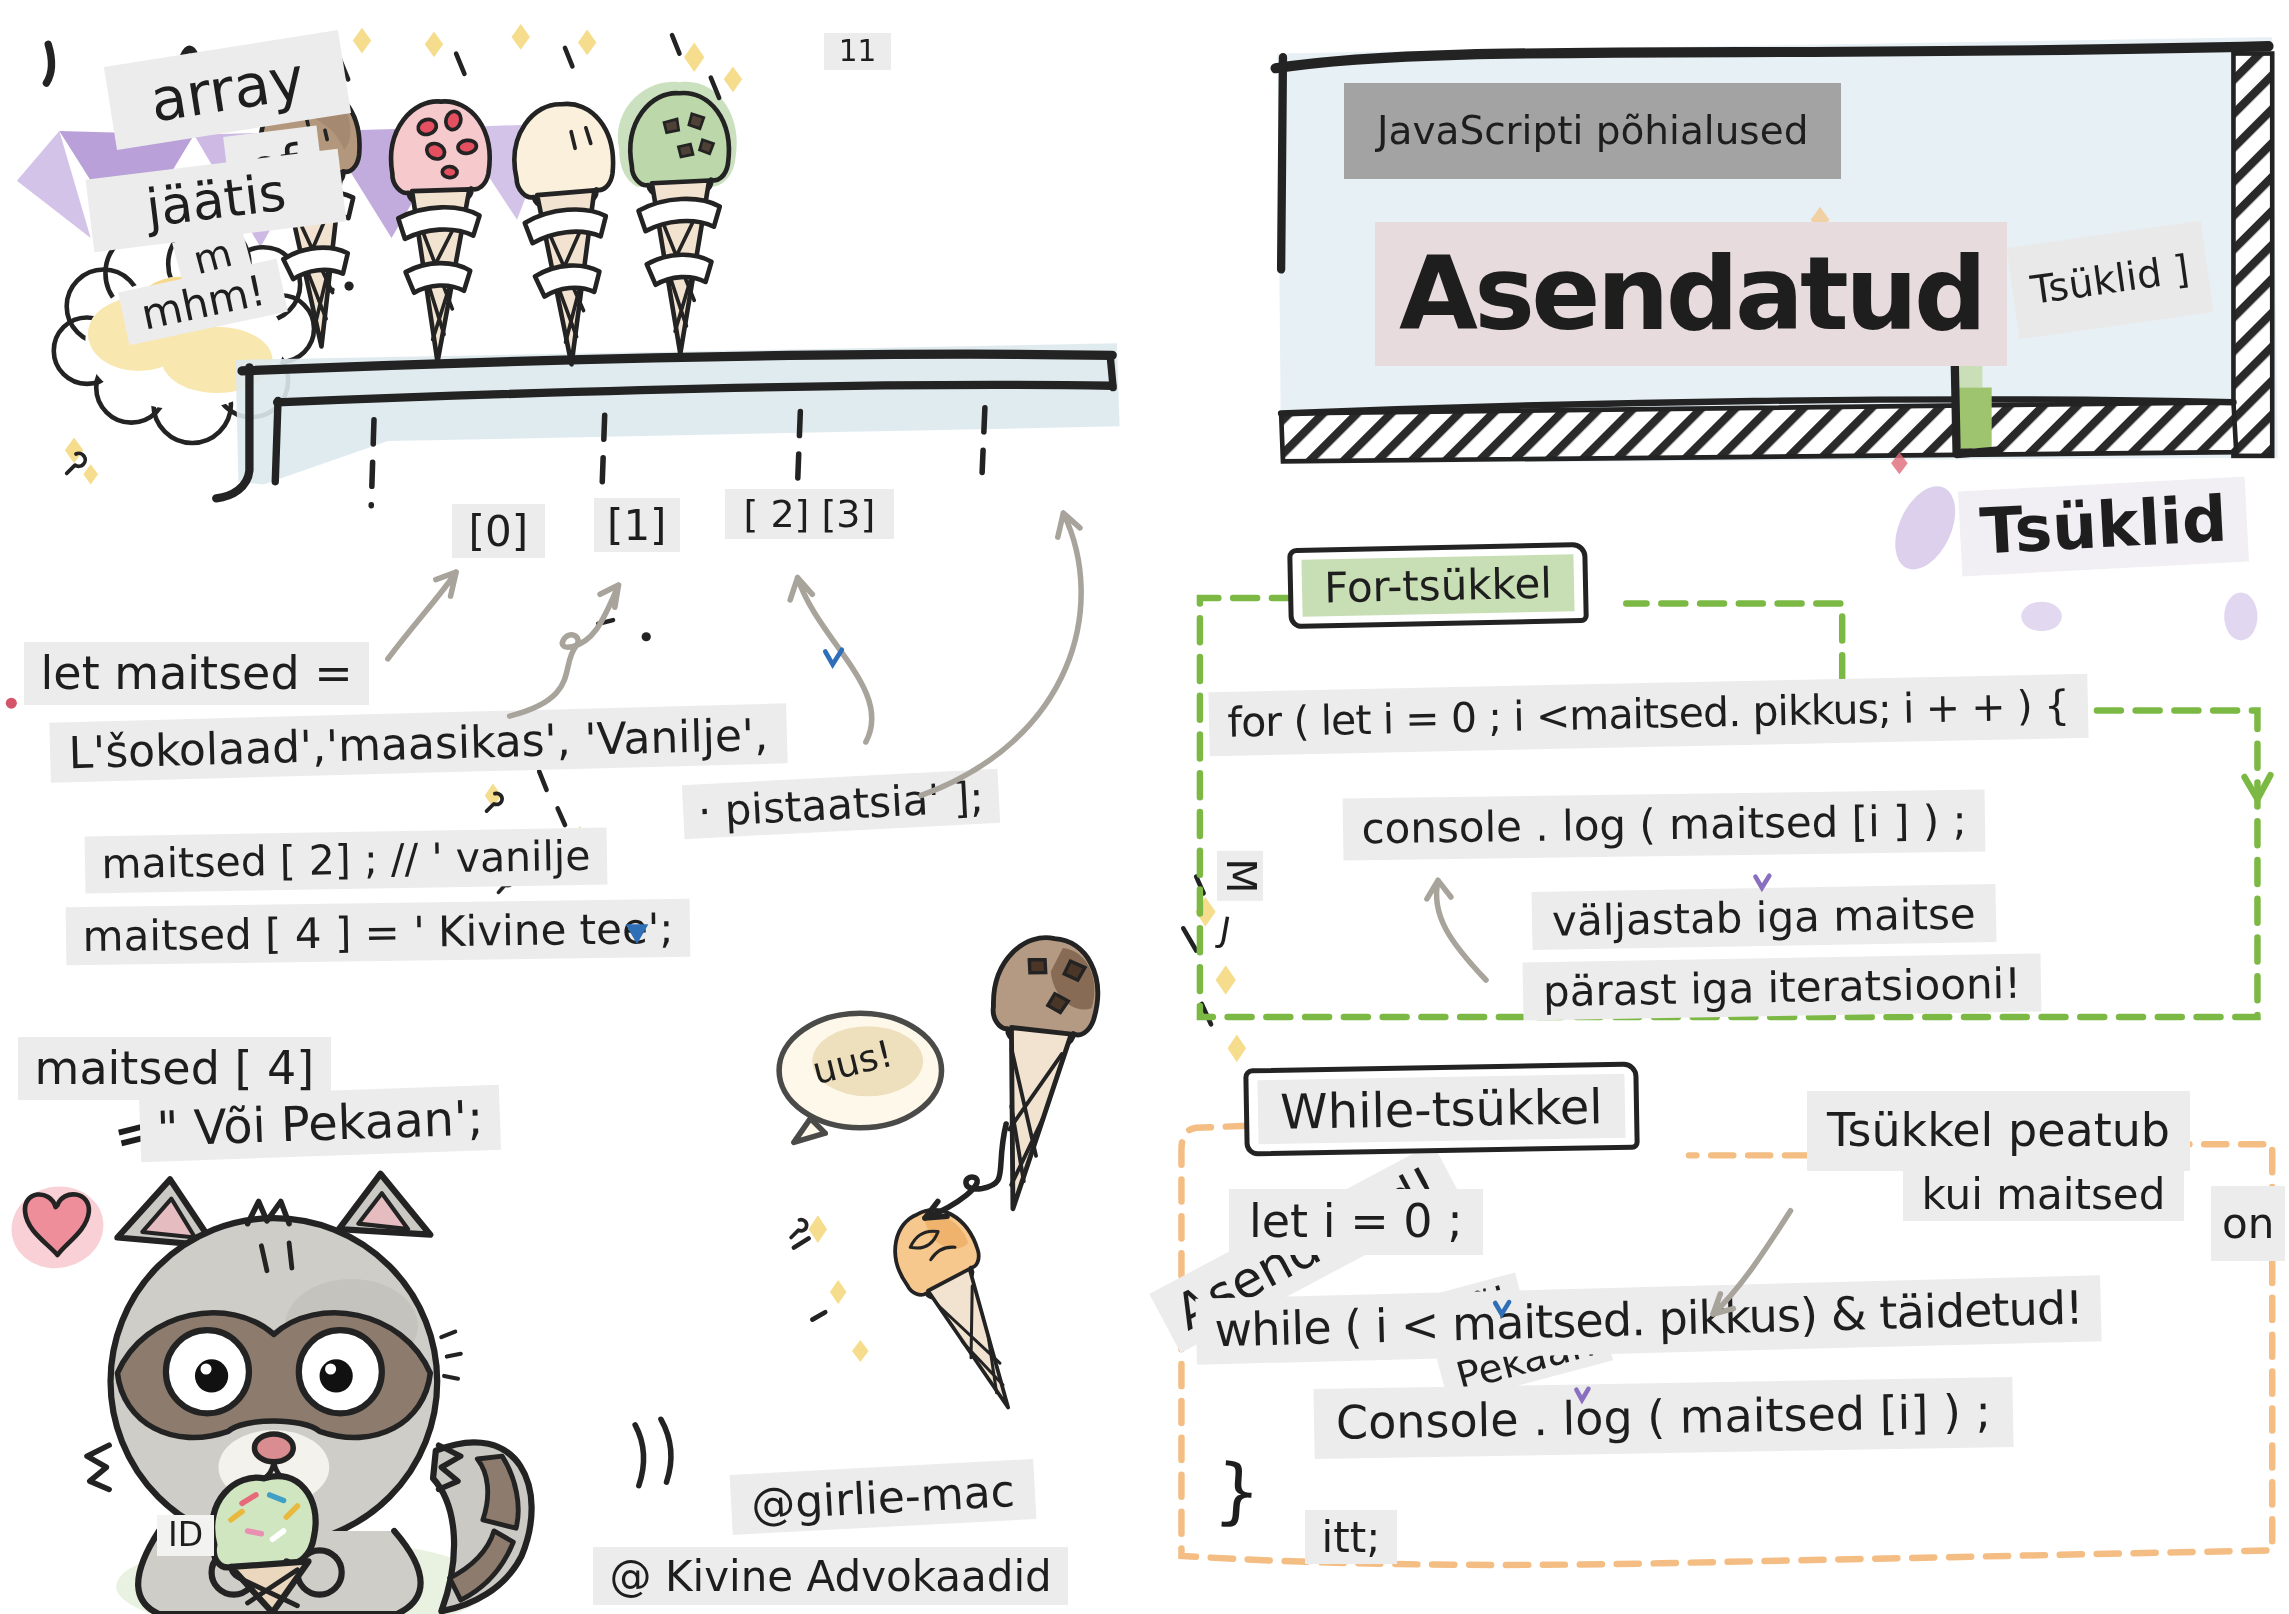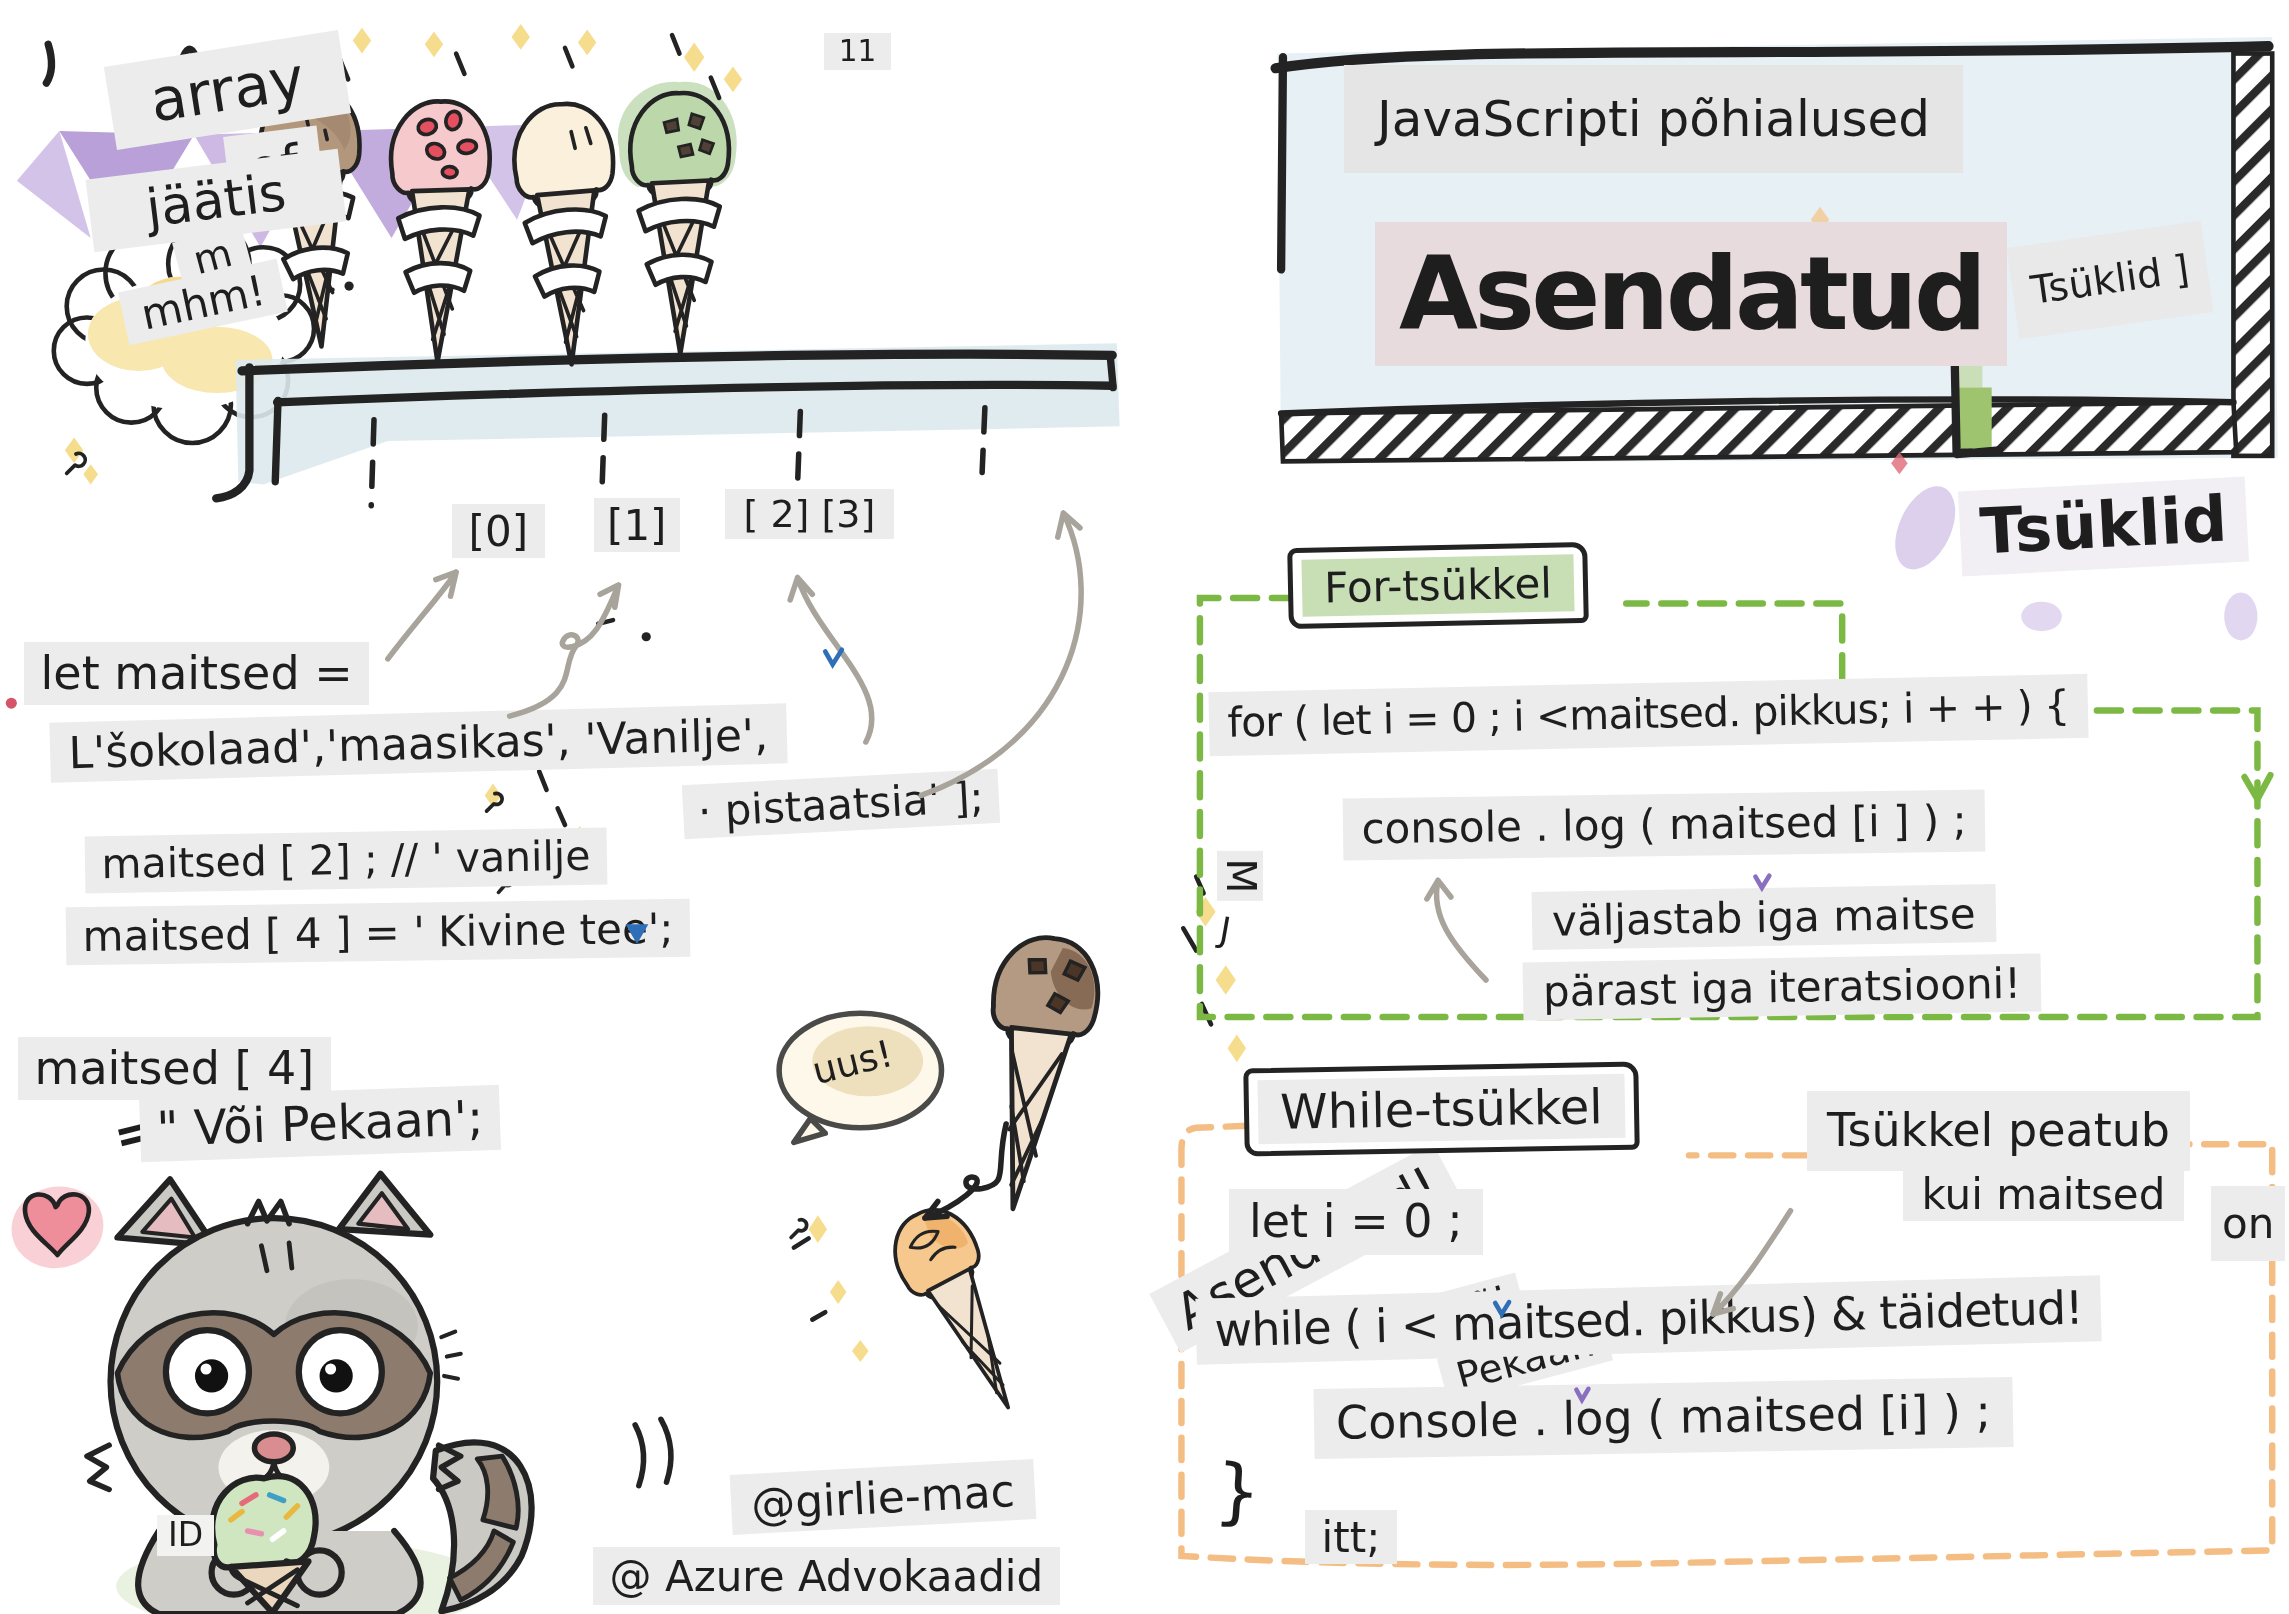--- a/index.html
+++ b/index.html
@@ -304,23 +304,23 @@
   <div class="bare" style="left:114px;top:1104px;font-size:50px;transform:rotate(-14deg);font-weight:bold">=</div>
   <div class="strip" style="left:140px;top:1091px;font-size:48px;padding:5.5px 16.6px;transform:rotate(-2deg)">" Või Pekaan';</div>
 
   <div class="bare" style="left:812px;top:1041px;font-size:37px;transform:rotate(-14deg)">uus!</div>
   <div class="strip" style="left:1165px;top:1290px;font-size:50px;padding:5.5px 16.6px;transform:rotate(-28deg);transform-origin:left center">Asendatud!</div>
   <div class="strip" style="left:1383px;top:1290px;font-size:42px;padding:1.8px 14.8px;transform:rotate(-15deg)">= Või</div>
   <div class="strip" style="left:1440px;top:1336px;font-size:39px;padding:1.8px 14.8px;transform:rotate(-15deg)">Pekaan</div>
   <div class="strip" style="left:157px;top:1515px;font-size:33px;padding:1.8px 11px;background:#f2f2f0">ID</div>
 
   <div class="strip" style="left:731px;top:1467px;font-size:44px;padding:5.5px 20px;transform:rotate(-3deg)">@girlie-mac</div>
-  <div class="strip" style="left:593px;top:1547px;font-size:42px;padding:5.5px 16.6px">@ Azure Advokaadid</div>
-
-  <div class="strip" style="left:1344px;top:65px;font-size:50px;padding:26px 33px;background:#e5e5e5">JavaScripti põhialused</div>
+  <div class="strip" style="left:593px;top:1547px;font-size:42px;padding:5.5px 16.6px">@ Kivine Advokaadid</div>
+
+  <div class="strip" style="left:1344px;top:83px;font-size:39px;padding:26px 33px;background:#a3a3a3">JavaScripti põhialused</div>
   <div class="strip" style="left:1375px;top:222px;font-size:102px;font-weight:bold;letter-spacing:-3.7px;padding:14.8px 24px;background:var(--massiivid_strip,#e8dbde)">Asendatud</div>
   <div class="strip" style="left:2012px;top:234px;font-size:39px;padding:24px 18.5px;background:#e9e9e9;transform:rotate(-8deg)">Tsüklid ]</div>
 
   <div class="strip" style="left:1960px;top:484px;font-size:63px;font-weight:600;padding:7.4px 20px;background:#f1eff4;transform:rotate(-3deg)">Tsüklid</div>
 
   <div class="labelbox" id="for-label" style="left:1288px;top:545px;transform:rotate(-1.2deg)">
     <div class="inner" style="font-size:42px">For-tsükkel</div>
   </div>
   <div class="strip" style="left:1209px;top:683px;font-size:41px;letter-spacing:-0.9px;padding:9.2px 18.5px;transform:rotate(-1.2deg)">for ( let i = 0 ; i &lt;maitsed. pikkus; i + + ) {</div>
   <div class="strip" style="left:1343px;top:794px;font-size:42px;padding:7.4px 18.5px;transform:rotate(-0.8deg)">console . log ( maitsed [i ] ) ;</div>

